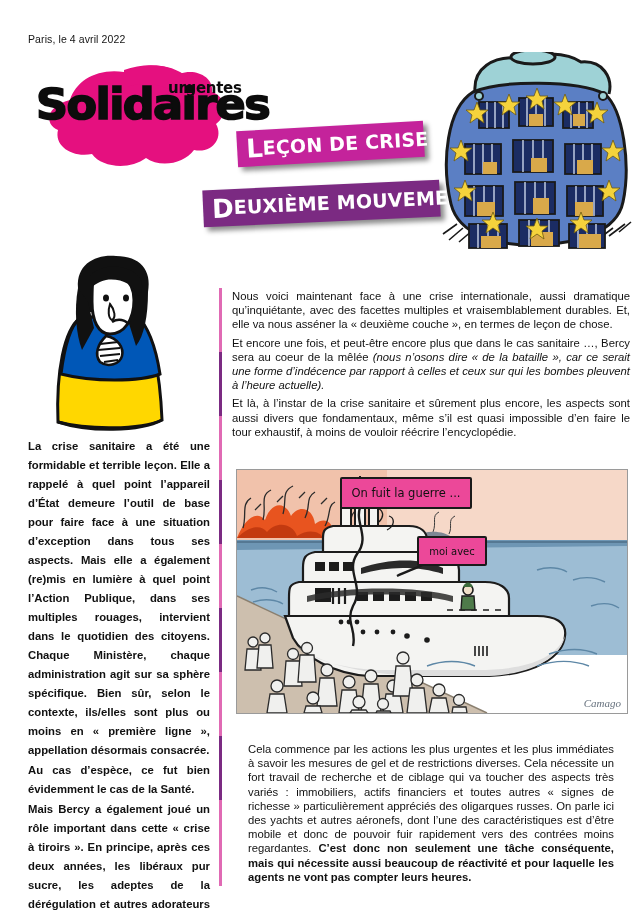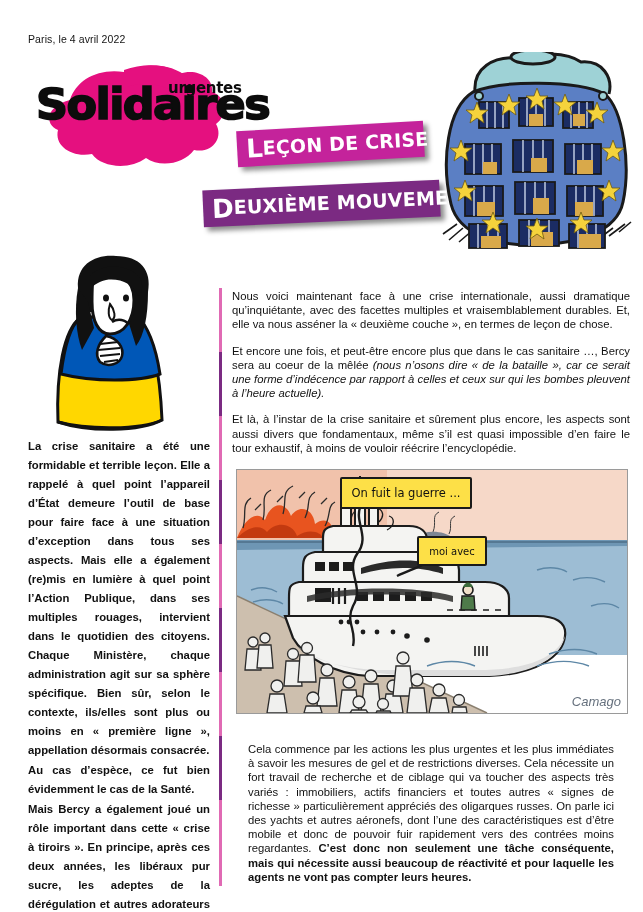--- a/index.html
+++ b/index.html
@@ -95,49 +95,49 @@
   }
   .col-left p{margin:0 0 0 0;}
   .col-left p + p{margin-top:1px;}
 
   .col-right{
     position:absolute;left:232px;top:289px;width:398px;
     font-size:11.3px;line-height:14.2px;
     text-align:justify;color:#111;
   }
   .col-right p{margin:0;}
-  .col-right p + p{margin-top:12px;}
+  .col-right p + p{margin-top:4px;}
   .col-right i{font-style:italic;}
 
   .col-right-bottom{
     position:absolute;left:232px;top:726px;width:398px;
     font-size:11.3px;line-height:14.2px;
     text-align:justify;color:#111;
   }
   .col-right-bottom p{margin:16px;}
   .col-right-bottom .accent{font-weight:bold;}
 
   
   .cartoon{
     position:absolute;left:236px;top:469px;width:390px;height:243px;
     border:1px solid #9a9a9a;
     overflow:hidden;background:#ffffff;
   }
   .bubble{
-    position:absolute;background:#fde047;border:2px solid #1a1a1a;
+    position:absolute;background:#ec4899;border:2px solid #1a1a1a;
     font-family:"DejaVu Sans", sans-serif;
     color:#111;display:flex;align-items:center;justify-content:center;
     border-radius:2px;
   }
   #bubble-1{left:103px;top:7px;width:128px;height:28px;font-size:11.5px;}
   #bubble-2{left:180px;top:66px;width:66px;height:26px;font-size:10px;}
   .sig{
     position:absolute;right:6px;bottom:4px;
-    font-family:Liberation Sans, sans-serif;
-    font-size:13px;color:#4a5766;font-style:italic;opacity:.85;
+    font-family:Liberation Serif, serif;
+    font-size:11px;color:#4a5766;font-style:italic;opacity:.85;
   }
 </style>
 </head>
 <body>
 
 <div class="page">
 
   <div class="dateline">Paris, le 4 avril 2022</div>
 
   <div class="masthead">

